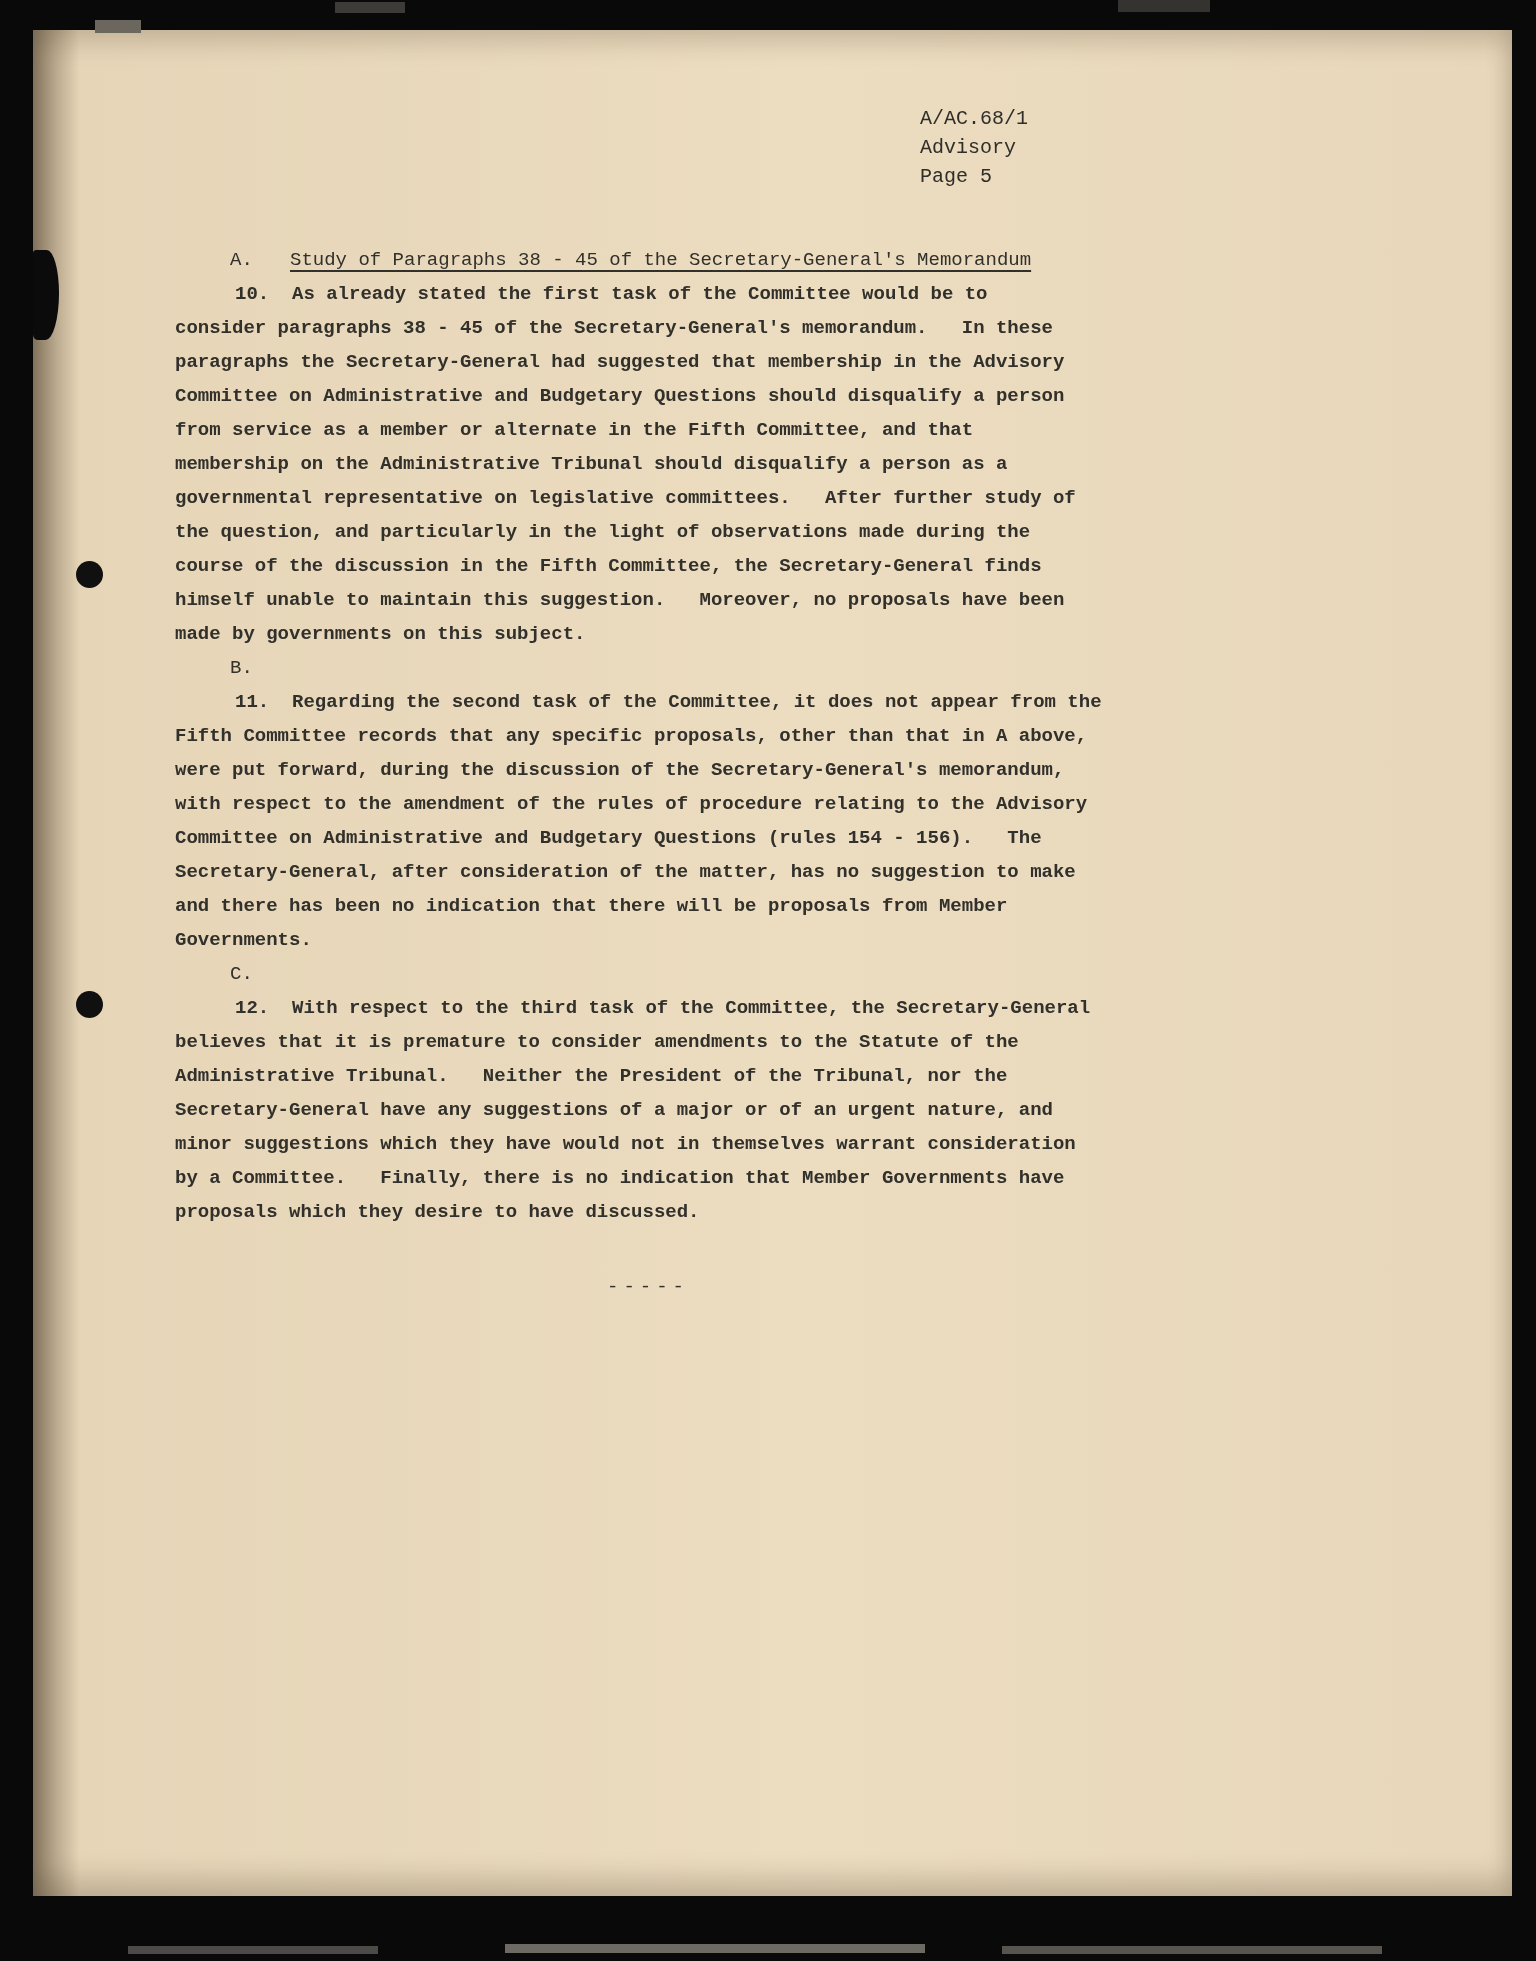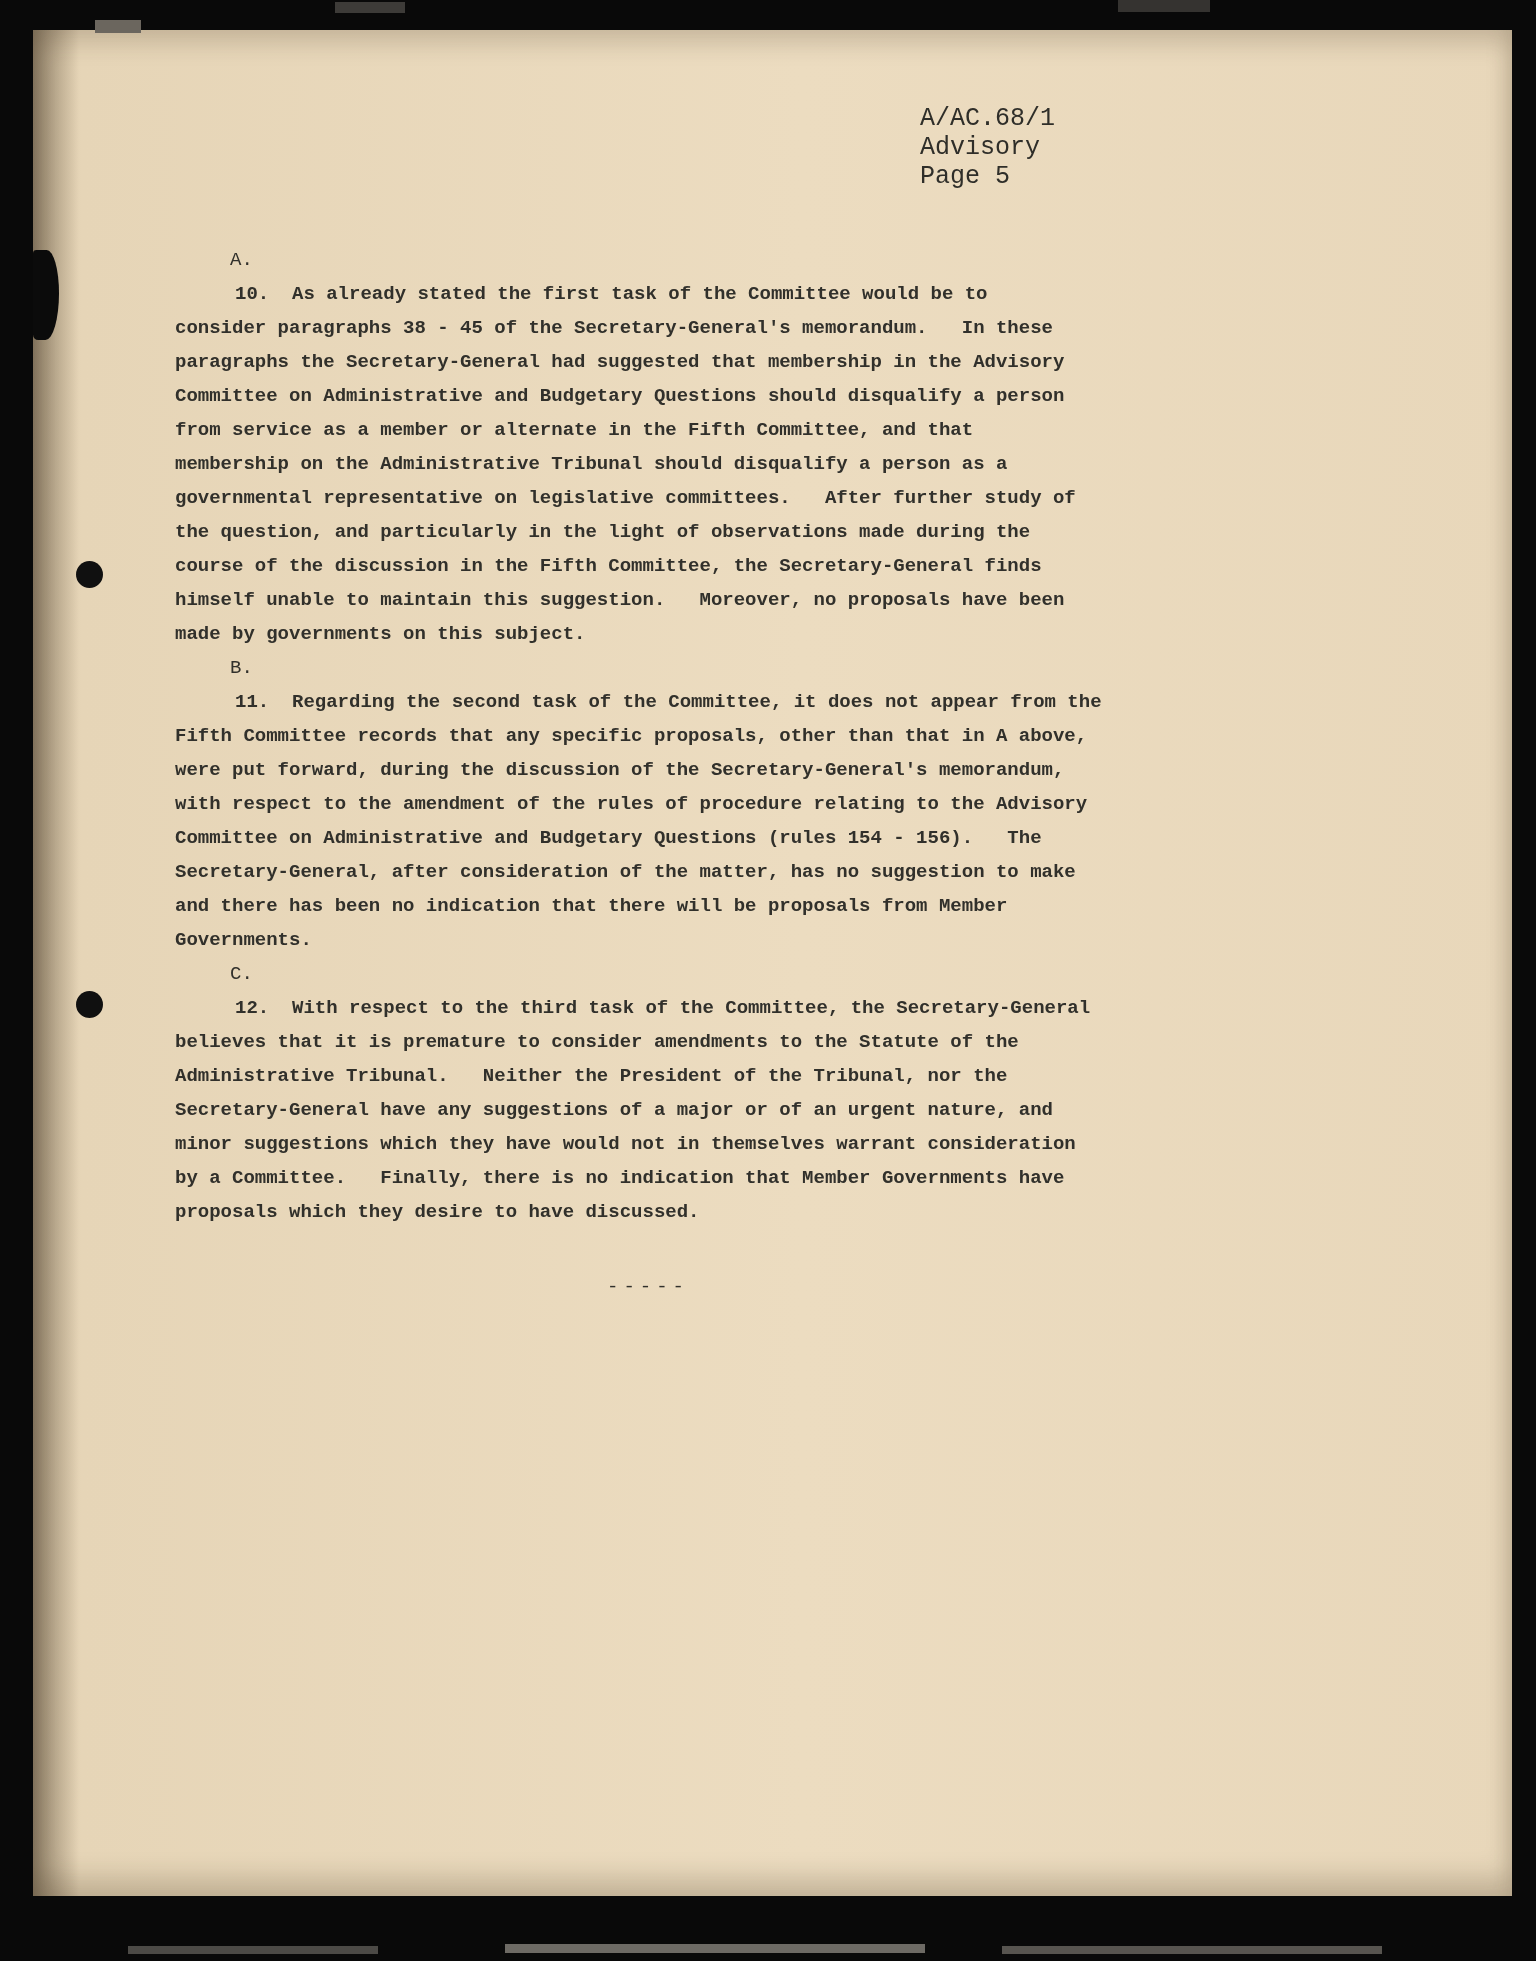--- a/index.html
+++ b/index.html
@@ -37,21 +37,21 @@
   .a1 { left:95px;  top:20px;   width:46px;  height:13px; background:#6b665e; }
   .a2 { left:335px; top:2px;    width:70px;  height:11px; background:#3d3b38; }
   .a3 { left:1118px;top:0;      width:92px;  height:12px; background:#353330; }
   .a4 { left:128px; top:1946px; width:250px; height:8px;  background:#4c4a46; }
   .a5 { left:505px; top:1944px; width:420px; height:9px;  background:#6d6a64; }
   .a6 { left:1002px;top:1946px; width:380px; height:8px;  background:#57544f; }
 
   
   .doc-header {
     position:absolute; left:887px; top:74px;
-    font-size:25px; line-height:29px; color:#2f2e29;
+    font-size:20px; line-height:29px; color:#2f2e29;
   }
   .doc-body {
     position:absolute; left:142px; top:213px; width:946px;
     font-size:19px; line-height:34px; color:#31302b;
   }
   .section-heading { display:flex; }
   .section-heading .hlabel { flex:none; width:60px; margin-left:55px; }
   .section-heading .htext {
     white-space:pre-wrap;
     text-decoration:underline;
@@ -74,20 +74,21 @@
   <div class="doc-header">
     <div>A/AC.68/1</div>
     <div>Advisory</div>
     <div>Page 5</div>
   </div>
 
   <div class="doc-body">
 
     <div class="section-heading">
       <span class="hlabel">A.</span>
+      <span class="htext">Study of Paragraphs 38 - 45 of the Secretary-General's Memorandum</span>
     </div>
     <p class="para">10.  As already stated the first task of the Committee would be to
 consider paragraphs 38 - 45 of the Secretary-General's memorandum.   In these
 paragraphs the Secretary-General had suggested that membership in the Advisory
 Committee on Administrative and Budgetary Questions should disqualify a person
 from service as a member or alternate in the Fifth Committee, and that
 membership on the Administrative Tribunal should disqualify a person as a
 governmental representative on legislative committees.   After further study of
 the question, and particularly in the light of observations made during the
 course of the discussion in the Fifth Committee, the Secretary-General finds

